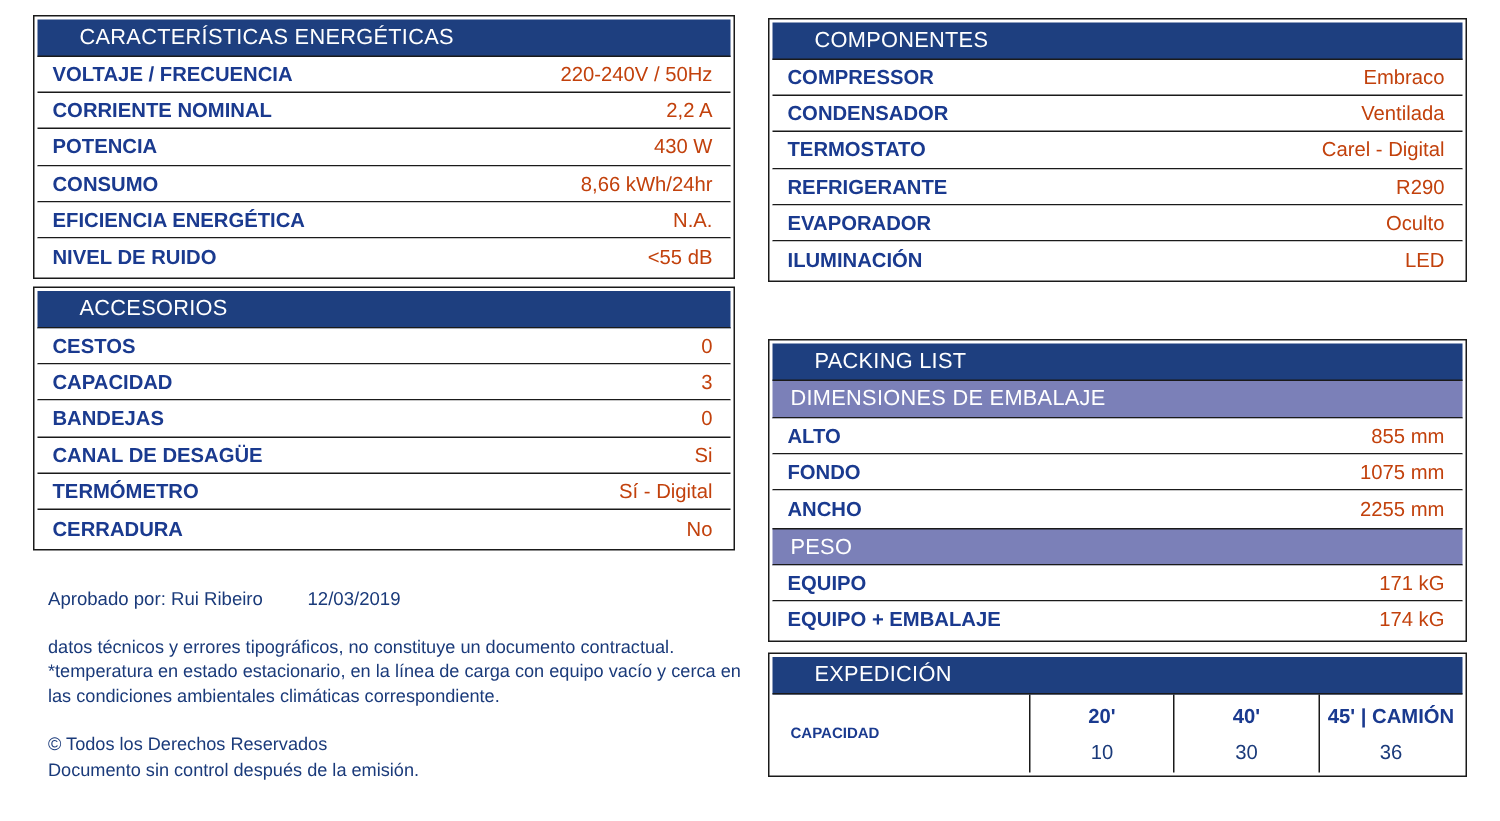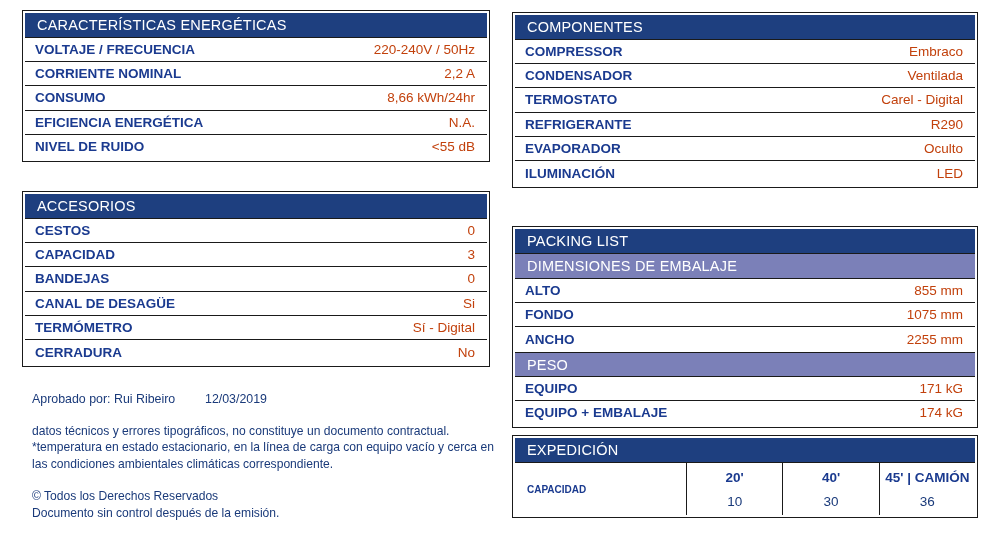--- a/index.html
+++ b/index.html
@@ -33,21 +33,21 @@
   }
 
   .hdr {
     background: #1e3f7f;
     color: #ffffff;
     font-size: 14.5px;
     font-weight: 400;
     letter-spacing: 0.2px;
     height: 25px;
     line-height: 25px;
-    padding-left: 12px;
+    padding-left: 28px;
     box-sizing: border-box;
     border-bottom: 1.5px solid #1a1a1a;
   }
 
   .subhdr {
     background: #7b80b8;
     color: #ffffff;
     font-size: 14.5px;
     font-weight: 400;
     letter-spacing: 0.2px;
@@ -175,20 +175,24 @@
     <div>
       <div class="row">
         <span class="lbl">VOLTAJE  / FRECUENCIA</span>
         <span class="val">220-240V / 50Hz</span>
       </div>
       <div class="row">
         <span class="lbl">CORRIENTE NOMINAL</span>
         <span class="val">2,2 A</span>
       </div>
       <div class="row">
+        <span class="lbl">POTENCIA</span>
+        <span class="val">430 W</span>
+      </div>
+      <div class="row">
         <span class="lbl">CONSUMO</span>
         <span class="val">8,66 kWh/24hr</span>
       </div>
       <div class="row">
         <span class="lbl">EFICIENCIA ENERGÉTICA</span>
         <span class="val">N.A.</span>
       </div>
       <div class="row">
         <span class="lbl">NIVEL DE RUIDO</span>
         <span class="val">&lt;55 dB</span>

